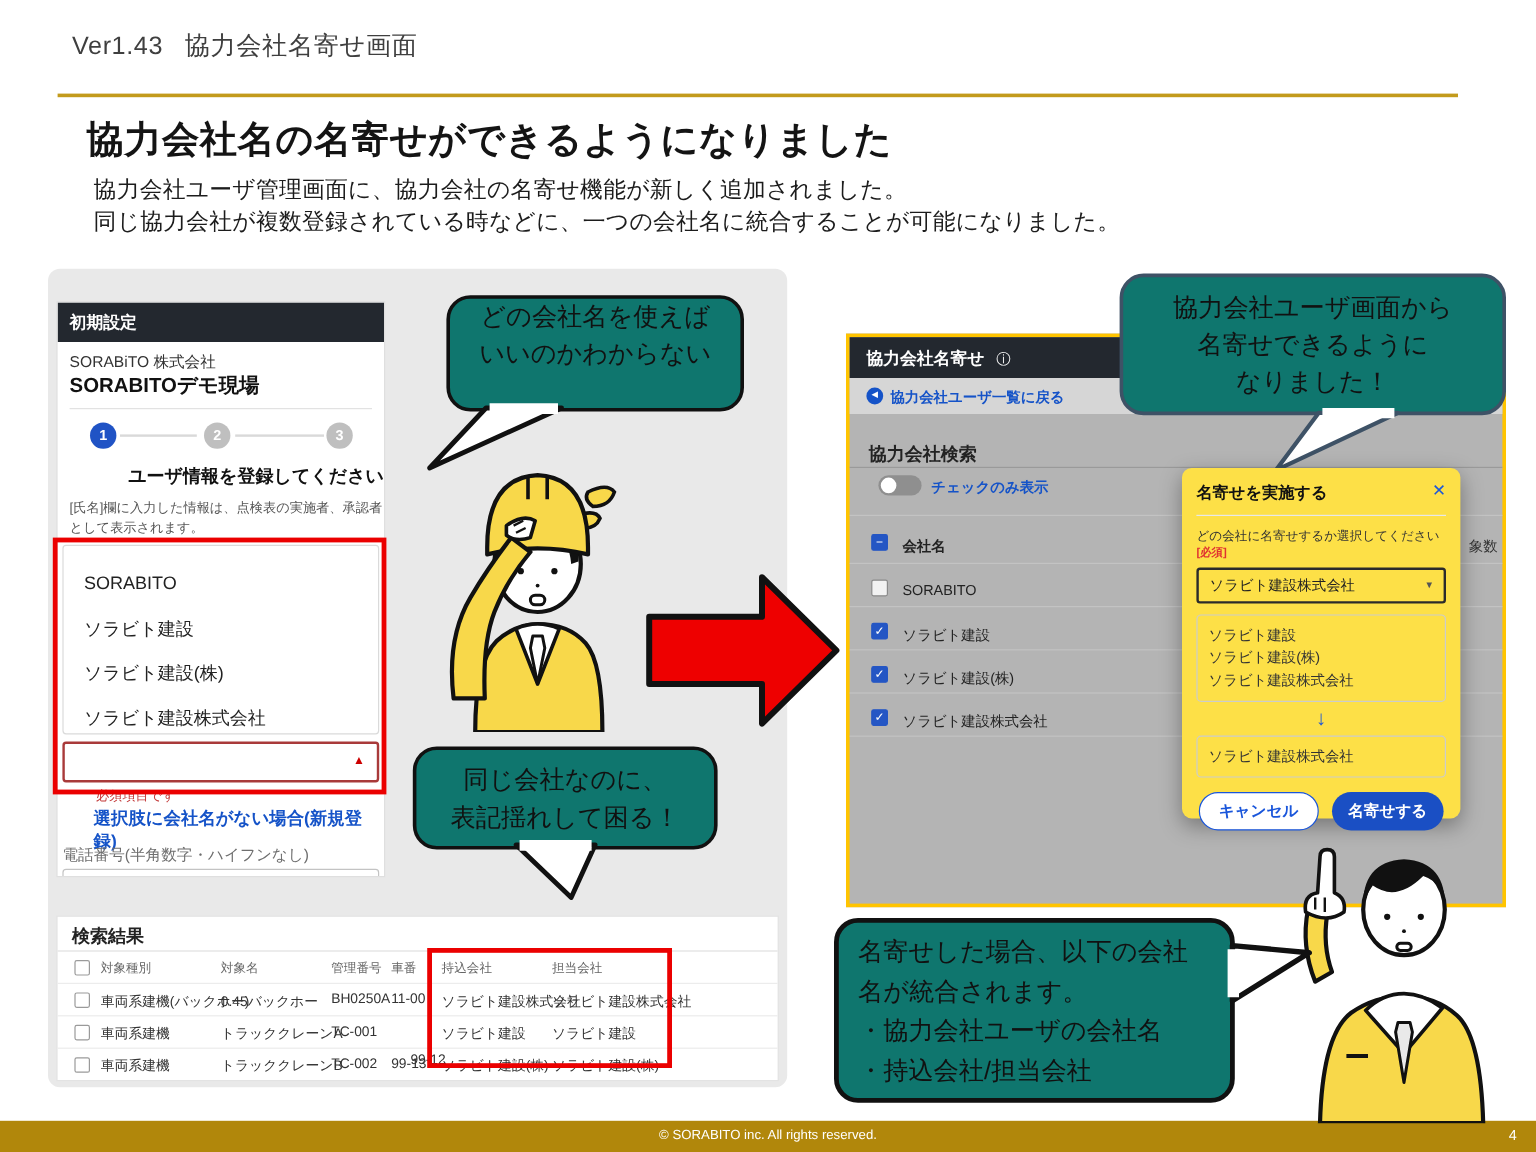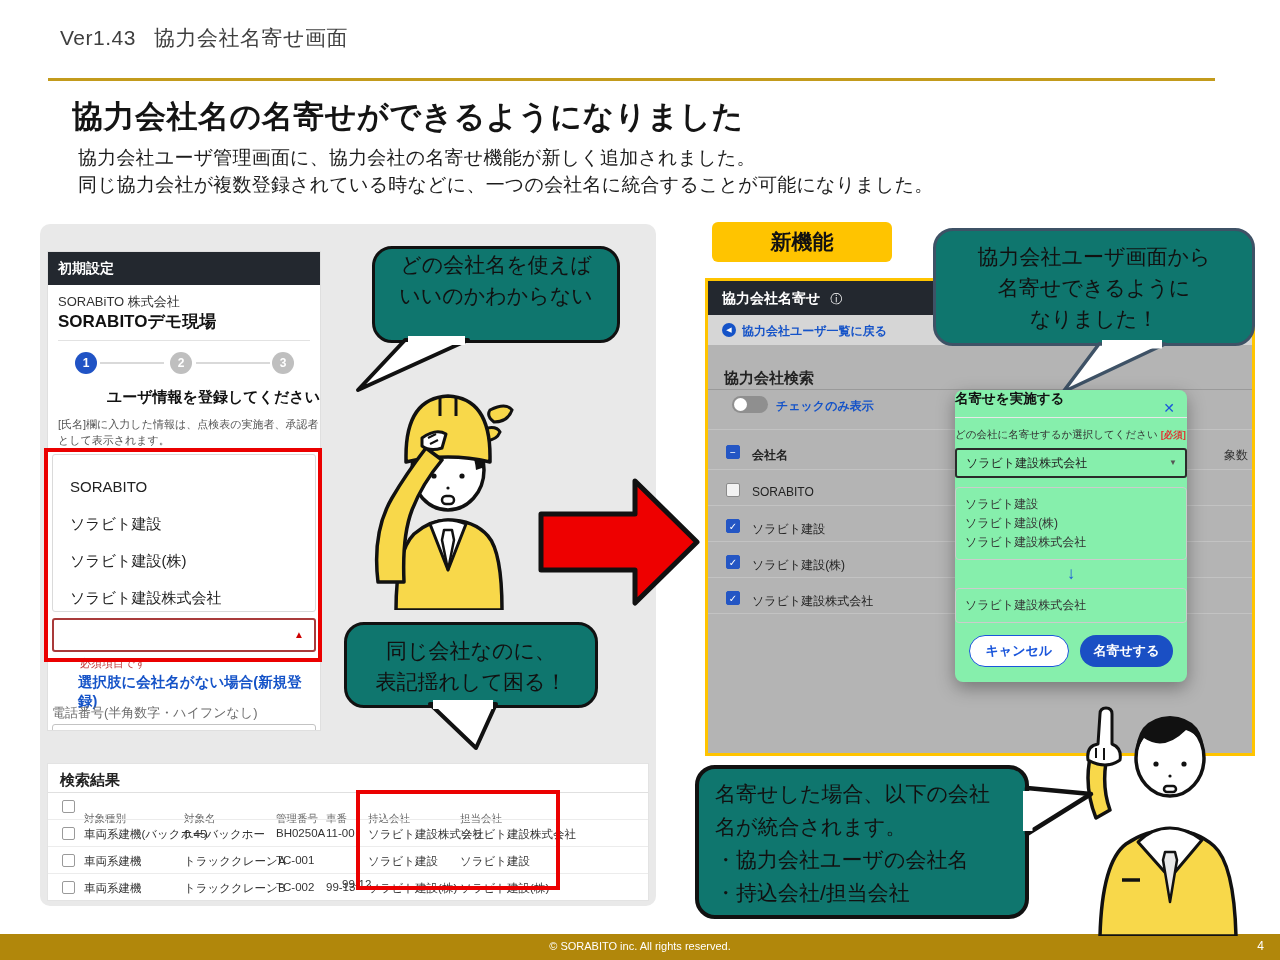--- a/index.html
+++ b/index.html
@@ -41,21 +41,21 @@
   
   .bubble { background:#0f766e; border:3.5px solid #111; border-radius:20px; z-index:4; }
   .bubble .line { text-align:center; font-size:21px; color:#111; line-height:31px; }
   .bubble-slate { border-color:#3E5266; }
   .tail { position:absolute; z-index:5; }
 
   
   .results-card { left:48px; top:764px; width:600px; height:136px; background:#fff; box-shadow:0 0 0 1px #e3e3e3; }
   .results-title { position:absolute; left:12px; top:7px; font-size:15px; font-weight:bold; color:#222; }
   .r-div { position:absolute; left:0; width:100%; height:1px; background:#e0e0e0; }
-  .rt-head { position:absolute; top:36px; font-size:10.5px; color:#666;margin-top:12px; }
+  .rt-head { position:absolute; top:36px; font-size:10.5px; color:#666; }
   .rt-cell { position:absolute; font-size:11.5px; color:#333; white-space:nowrap; }
   .cbx { position:absolute; width:13px; height:13px; border:1.5px solid #9a9a9a; border-radius:2px; background:#fff; }
 
   
   .badge-new { left:712px; top:222px; width:180px; height:40px; background:#FFC400; border-radius:6px; text-align:center; line-height:40px; font-size:21px; font-weight:bold; color:#111; }
   .after-panel { left:705px; top:278px; width:550px; height:478px; background:#b4b4b4; border:3px solid #FFC400; }
   .ap-head { position:absolute; left:0; top:0; width:100%; height:34px; background:#23282F; color:#fff; font-size:14px; font-weight:bold; line-height:34px; padding-left:14px; }
   .ap-sub { position:absolute; left:0; top:34px; width:100%; height:30px; background:#d6d6d6; }
   .back-circle { position:absolute; left:14px; top:8px; width:14px; height:14px; border-radius:50%; background:#1553C8; color:#fff; font-size:7px; text-align:center; line-height:14px; }
   .back-link { position:absolute; left:34px; top:8px; font-size:12px; font-weight:bold; color:#1553C8; }
@@ -64,21 +64,21 @@
   .toggle-pill { position:absolute; left:24px; top:115px; width:36px; height:17px; border-radius:9px; background:#8f8f8f; }
   .toggle-knob { position:absolute; left:2px; top:2px; width:13px; height:13px; border-radius:50%; background:#fff; }
   .toggle-label { position:absolute; left:68px; top:117px; font-size:12px; font-weight:bold; color:#1553C8; }
   .ap-row-line { position:absolute; left:0; width:100%; height:1px; background:#c3c3c3; }
   .ap-cb { position:absolute; left:18px; width:14px; height:14px; border:1.5px solid #8a8a8a; border-radius:2px; background:#f2f2f2; }
   .ap-cb.checked, .ap-cb.indet { background:#2456C4; border-color:#2456C4; color:#fff; font-size:10px; text-align:center; line-height:13px; }
   .ap-label { position:absolute; left:44px; font-size:12px; color:#222; }
   .col-partial { position:absolute; left:516px; top:166px; font-size:12px; color:#333; }
 
   
-  .modal { left:955px; top:390px; width:232px; height:292px; background:#86efac; border-radius:8px; box-shadow:0 6px 18px rgba(0,0,0,.35); z-index:10; }
+  .modal { left:985px; top:390px; width:232px; height:292px; background:#fde047; border-radius:8px; box-shadow:0 6px 18px rgba(0,0,0,.35); z-index:10; padding:12px; }
   .modal-title { font-size:13.5px; font-weight:bold; color:#111; }
   .modal-close { position:absolute; right:12px; top:10px; font-size:14px; font-weight:bold; color:#1A56DB; cursor:pointer; }
   .modal-div { margin-top:9px; height:1px; background:#e8e8e8; }
   .m-label { margin-top:10px; font-size:10.5px; color:#333; }
   .m-req { color:#E03131; font-size:9.5px; font-weight:bold; }
   .m-select { position:relative; margin-top:6px; height:30px; border:2px solid #2b2b2b; border-radius:3px; font-size:12px; color:#222; line-height:26px; padding-left:9px; }
   .m-select .caret { position:absolute; right:8px; top:0; font-size:8px; color:#555; }
   .m-help { margin-top:9px; font-size:10.5px; color:#444; line-height:15px; }
   .m-box { margin-top:9px; border:1px solid #ccc; border-radius:4px; padding:7px 9px; font-size:12px; color:#333; line-height:19px; }
   .m-arrow { margin-top:4px; text-align:center; font-size:17px; font-weight:bold; color:#1A56DB; }
@@ -222,21 +222,20 @@
       <div class="rt-cell" style="left:136px;top:117px;">トラッククレーンB</div>
       <div class="rt-cell" style="left:228px;top:117px;">TC-002</div>
       <div class="rt-cell" style="left:278px;top:117px;">99-13</div>
       <div class="rt-cell" style="left:320px;top:117px;">ソラビト建設(株)</div>
       <div class="rt-cell" style="left:412px;top:117px;">ソラビト建設(株)</div>
     </div>
   </div>
 
   <div class="abs red-frame" style="left:356px;top:790px;width:204px;height:100px;"></div>
 
-  <div class="abs badge-new">新機能</div>
 
   <div class="abs after-panel">
     <div class="ap-head">
       <span>協力会社名寄せ</span>
       <span style="font-weight:normal;font-size:12px;margin-left:6px;">ⓘ</span>
     </div>
     <div class="ap-sub">
       <div class="back-circle">◀</div>
       <div class="back-link">協力会社ユーザ一覧に戻る</div>
     </div>

